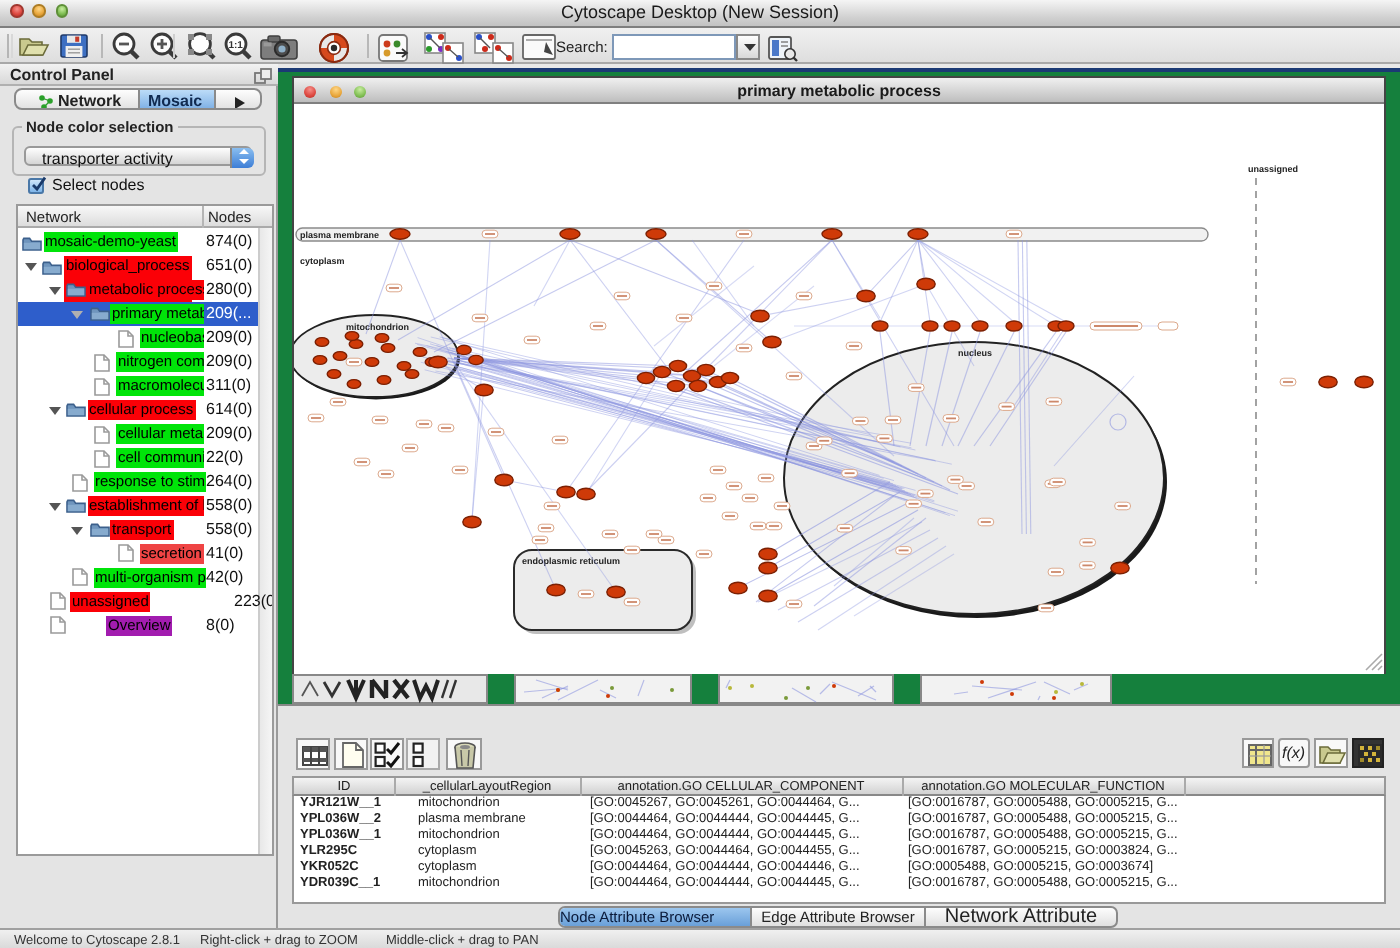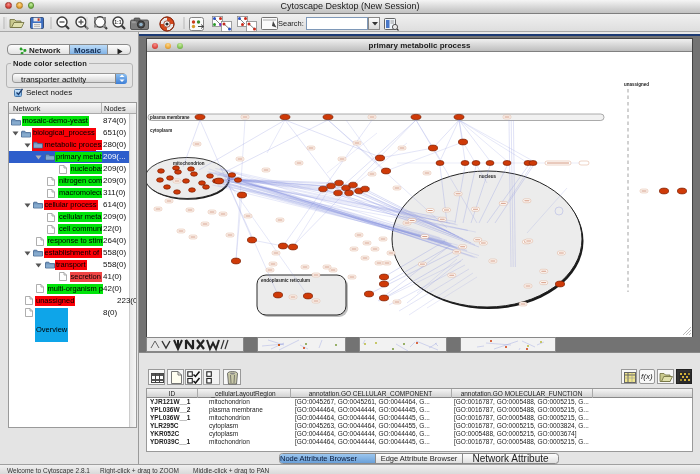--- a/index.html
+++ b/index.html
@@ -139,20 +139,27 @@
     <rect x="0.5" y="1.5" width="11" height="11" rx="1" fill="#eef3f8" stroke="#555" stroke-width="0.9"></rect>
     <rect x="2" y="3" width="3.5" height="8" fill="#4a78c8"></rect>
     <line x1="6.5" y1="4" x2="10" y2="4" stroke="#888" stroke-width="0.8"></line>
       <line x1="6.5" y1="6" x2="10" y2="6" stroke="#888" stroke-width="0.8"></line>
     <circle cx="11" cy="10" r="2.6" fill="#e8e8e8" stroke="#333" stroke-width="0.8"></circle>
       <line x1="12.8" y1="11.8" x2="14.5" y2="13.5" stroke="#333" stroke-width="1.2"></line>
   </svg>
 </div>
 
 <div class="abs" style="left:0;top:32px;width:139px;height:432px;background:#e4e4e4;border-right:1px solid #9a9a9a">
+  <div class="abs" style="left:0;top:0;width:139px;height:11px;background:linear-gradient(#f2f2f2,#d8d8d8);border-bottom:1px solid #b0b0b0">
+    <div style="position:absolute;left:5px;top:1px;font-size:8px;font-weight:bold;color:#222">Control Panel</div>
+    <svg style="position:absolute;left:127px;top:2px" width="9" height="8" viewBox="0 0 9 8">
+        <rect x="0.5" y="2.5" width="5" height="5" fill="none" stroke="#777" stroke-width="0.9"></rect>
+        <rect x="3.5" y="0.5" width="5" height="5" fill="#eee" stroke="#777" stroke-width="0.9"></rect>
+      </svg>
+  </div>
 
   <div class="abs" style="left:7px;top:12px;width:124px;height:11px;border:1px solid #8a8a8a;border-radius:4px;background:linear-gradient(#fdfdfd,#e2e2e2);overflow:hidden">
     <div class="abs" style="left:61px;top:0;width:39px;height:11px;background:linear-gradient(#bcdcf8,#74a9e2);border-left:1px solid #8a8a8a;border-right:1px solid #8a8a8a"></div>
     <svg class="abs" style="left:11px;top:2px" width="8" height="8" viewBox="0 0 8 8">
         <circle cx="2" cy="2" r="1.4" fill="#2aa02a"></circle>
         <circle cx="6" cy="3.5" r="1.4" fill="#2aa02a"></circle>
         <circle cx="3" cy="6.5" r="1.4" fill="#2aa02a"></circle>
         <line x1="2" y1="2" x2="6" y2="3.5" stroke="#2aa02a" stroke-width="0.6"></line>
         <line x1="6" y1="3.5" x2="3" y2="6.5" stroke="#2aa02a" stroke-width="0.6"></line>
       </svg>
@@ -303,27 +310,27 @@
 <svg style="position:absolute;left:16px;top:193px" width="8" height="9" viewBox="0 0 8 9">
           <path d="M0.5 0.5 L5 0.5 L7.5 3 L7.5 8.5 L0.5 8.5 Z" fill="#fff" stroke="#9a9a9a" stroke-width="0.8"></path>
           <path d="M5 0.5 L5 3 L7.5 3" fill="none" stroke="#9a9a9a" stroke-width="0.8"></path>
         </svg>
 <div style="position:absolute;left:26.0px;top:192.7px;height:10px;line-height:10px;background:#fb0007;color:#000;font-size:7.5px;padding:0 1px;white-space:nowrap;overflow:hidden;max-width:67px">unassigned</div>
 <div style="position:absolute;left:108px;top:192.7px;height:10px;line-height:10px;color:#111;font-size:8px">223(0)</div>
 <svg style="position:absolute;left:16px;top:205px" width="8" height="9" viewBox="0 0 8 9">
           <path d="M0.5 0.5 L5 0.5 L7.5 3 L7.5 8.5 L0.5 8.5 Z" fill="#fff" stroke="#9a9a9a" stroke-width="0.8"></path>
           <path d="M5 0.5 L5 3 L7.5 3" fill="none" stroke="#9a9a9a" stroke-width="0.8"></path>
         </svg>
-<div style="position:absolute;left:26.0px;top:204.6px;height:10px;line-height:10px;background:#0ea5e9;color:#000;font-size:7.5px;padding:17px 1px;white-space:nowrap;overflow:hidden;max-width:67px">Overview</div>
+<div style="position:absolute;left:44px;top:204.6px;height:10px;line-height:10px;background:#a21caf;color:#000;font-size:7.5px;padding:0 1px;white-space:nowrap;overflow:hidden;max-width:67px">Overview</div>
 <div style="position:absolute;left:94px;top:204.6px;height:10px;line-height:10px;color:#111;font-size:8px">8(0)</div>
     </div>
   </div>
 </div>
 
-<div class="abs" style="left:139px;top:34px;width:561px;height:318px;background:#737373;border-top:2px solid #1b3a74">
+<div class="abs" style="left:139px;top:34px;width:561px;height:318px;background:#15803d;border-top:2px solid #1b3a74">
 
   <div class="abs" style="left:7px;top:301px;width:98px;height:15px;background:#e8e8e8;border:1px solid #888">
       <svg width="96" height="14" viewBox="0 0 96 14" style="position:absolute;left:0;top:0px">
 <path d="M4 10 L8 3 L12 10" fill="none" stroke="#555" stroke-width="0.9"></path>
 <path d="M15 3 L19 10 L23 3" fill="none" stroke="#333" stroke-width="1.4"></path>
 <path d="M27 2 L31 11 L35 2 M31 11 L31 2" fill="none" stroke="#222" stroke-width="2"></path>
 <path d="M39 2 L39 11 M39 2 L46 11 M46 2 L46 11" fill="none" stroke="#222" stroke-width="2.2"></path>
 <path d="M50 2 L57 11 M57 2 L50 11" fill="none" stroke="#222" stroke-width="2.2"></path>
 <path d="M60 2 L63 11 L66 5 L69 11 L72 2" fill="none" stroke="#222" stroke-width="2"></path>
 <path d="M77 2 L74 11 M81 2 L78 11" fill="none" stroke="#333" stroke-width="1.2"></path>

